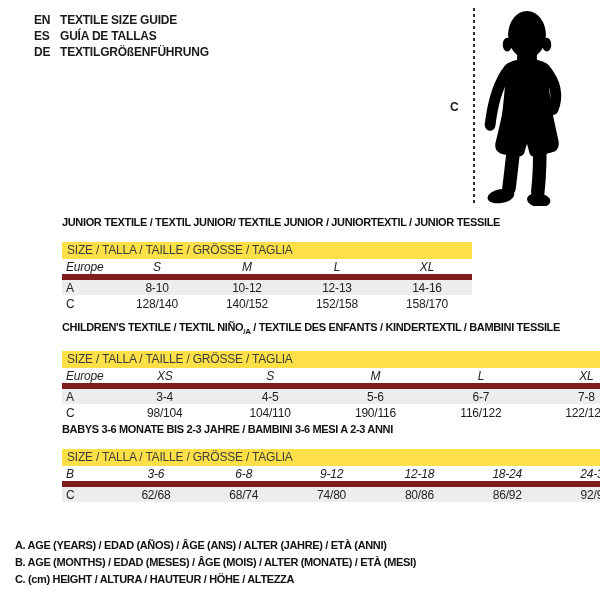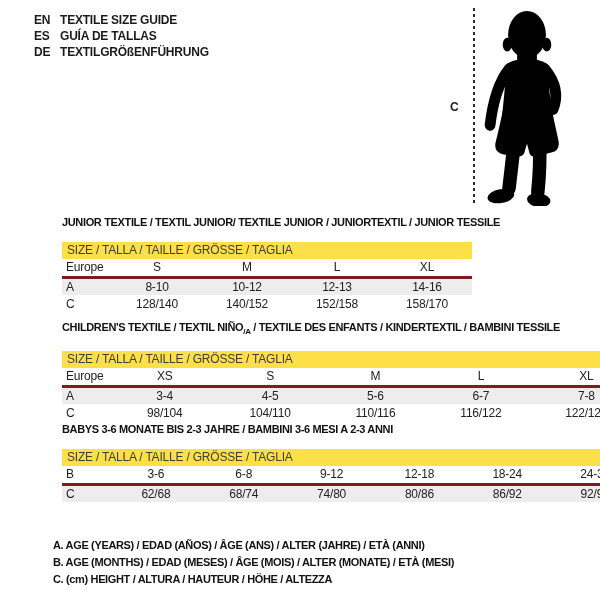--- a/index.html
+++ b/index.html
@@ -55,28 +55,28 @@
     width:100%; border-collapse:collapse; table-layout:fixed;
   }
   table.size-table td {
     height:18px; font-size:12px; letter-spacing:-0.2px;
     text-align:center; vertical-align:middle; color:#222;
     overflow:hidden; white-space:nowrap;
   }
   table.size-table td.row-label {
     width:50px; text-align:left; padding-left:4px;
   }
-  table.size-table tr:first-child td { border-bottom:3px solid #7f1d1d; }
+  table.size-table tr:first-child td { border-bottom:6px solid #7f1d1d;font-style:italic; }
   table.size-table tr:nth-child(2) { background:#ededed; }
 
   
   .footnotes { position:absolute; left:15px; top:537px; }
   .footnote {
     font-size:11px; font-weight:bold; letter-spacing:-0.35px;
-    line-height:17px; white-space:nowrap; color:#111;margin-left:38px;
+    line-height:17px; white-space:nowrap; color:#111;
   }
 </style>
 </head>
 <body>
 
 <div class="lang-block">
   <div>
       <div class="lang-row">
         <span class="lang-code">EN</span>
         <span class="lang-label">TEXTILE SIZE GUIDE</span>
@@ -161,21 +161,21 @@
             <td class="val">3-4</td>
             <td class="val">4-5</td>
             <td class="val">5-6</td>
             <td class="val">6-7</td>
             <td class="val">7-8</td>
           </tr>
           <tr>
             <td class="row-label">C</td>
             <td class="val">98/104</td>
             <td class="val">104/110</td>
-            <td class="val">110/116</td>
+            <td class="val">190/116</td>
             <td class="val">116/122</td>
             <td class="val">122/128</td>
           </tr>
         </tbody>
       </table>
     </section>
     <section class="table-block t3">
       <div class="tbl-title"><span>BABYS 3-6 MONATE BIS 2-3 JAHRE / BAMBINI 3-6 MESI A 2-3 ANNI</span></div>
       <div class="size-bar">SIZE / TALLA / TAILLE / GRÖSSE / TAGLIA</div>
       <table class="size-table">

